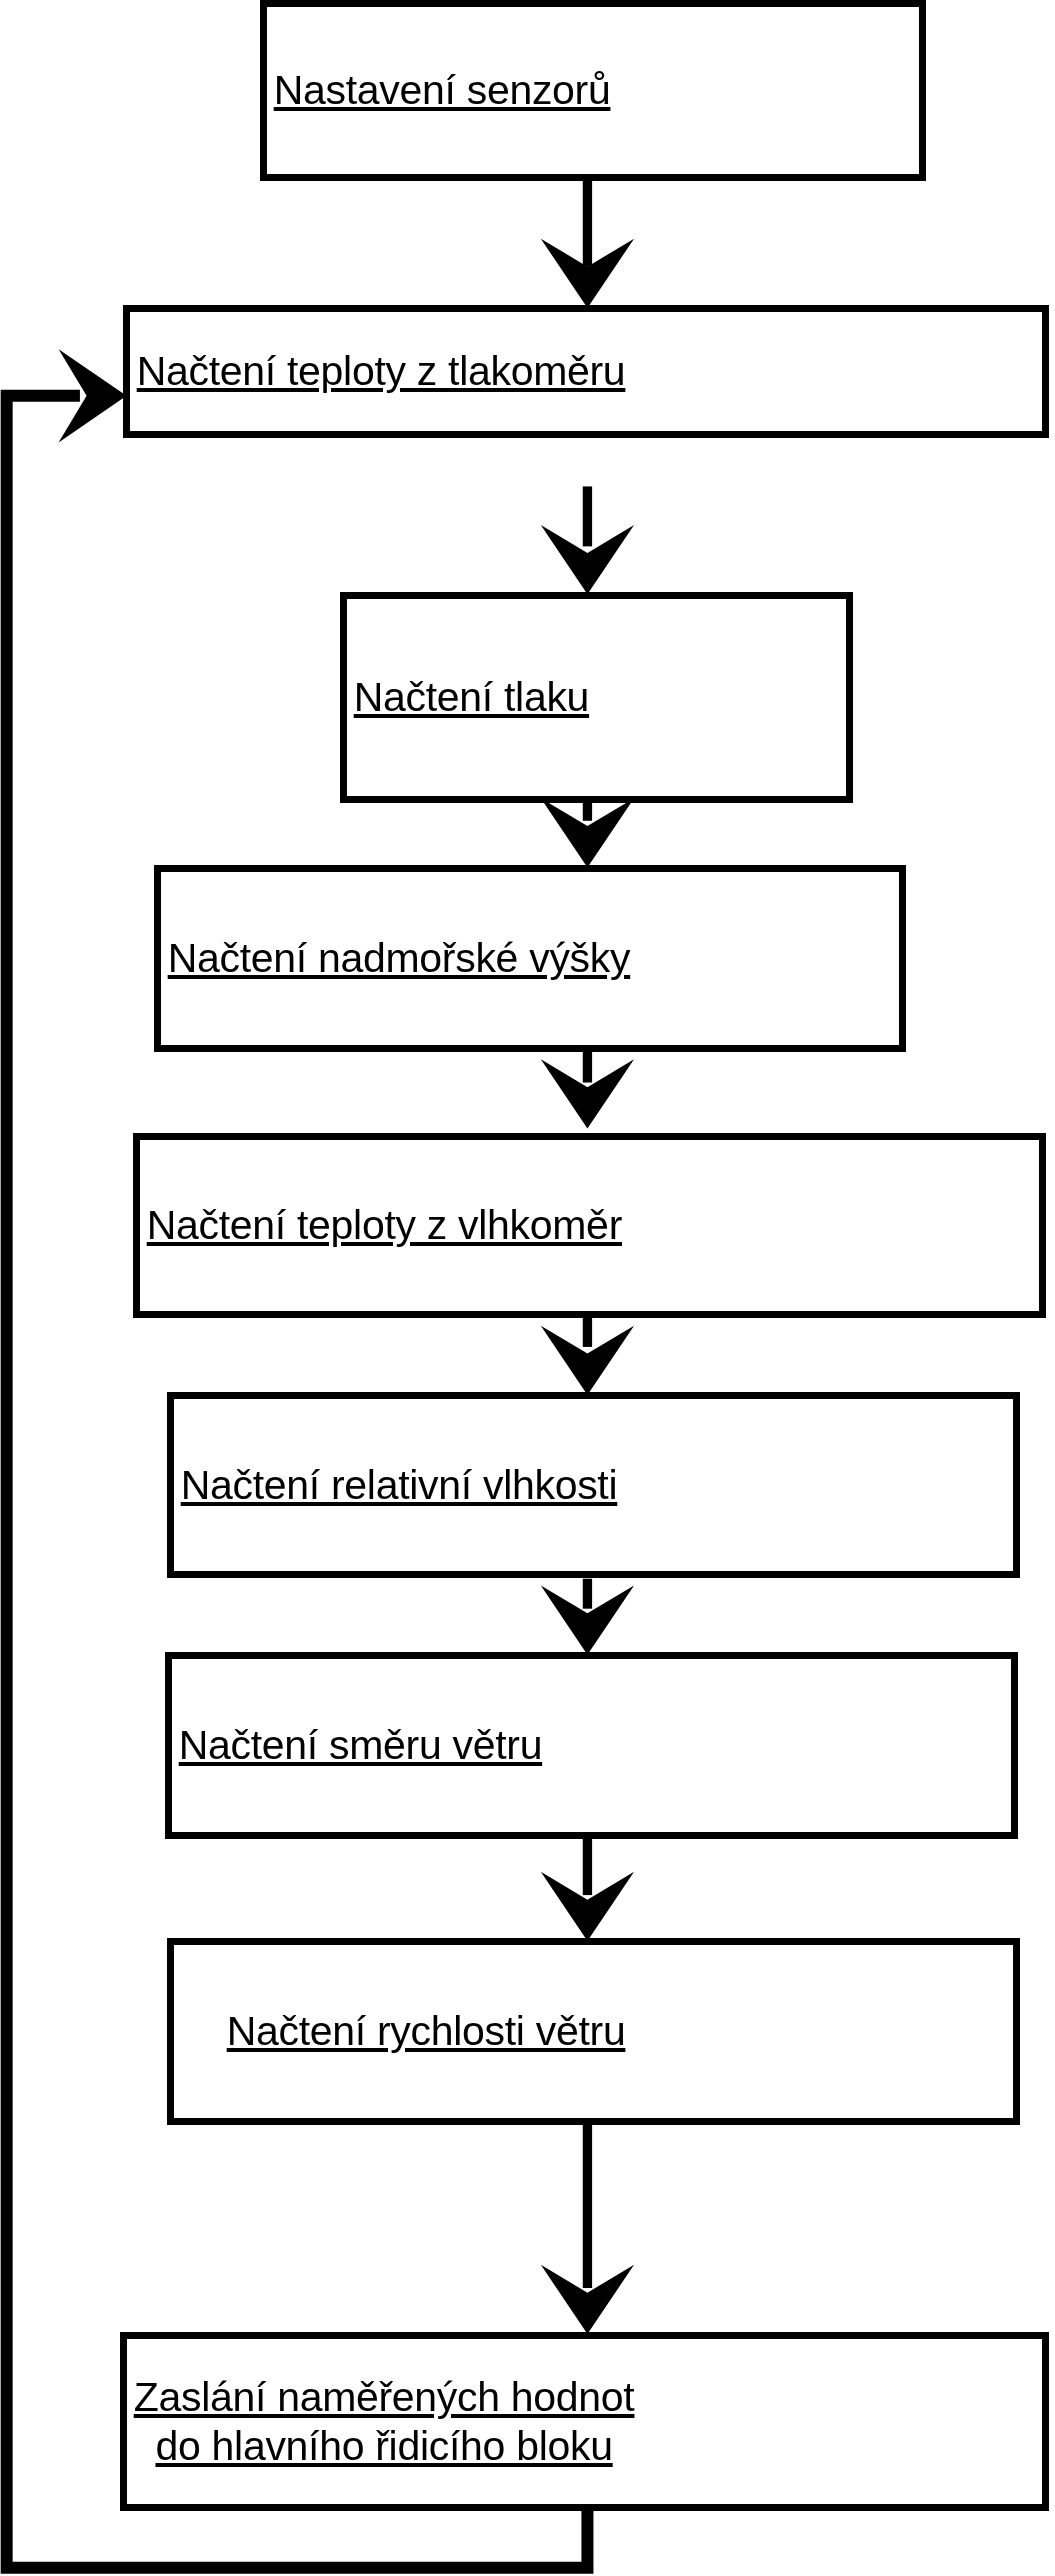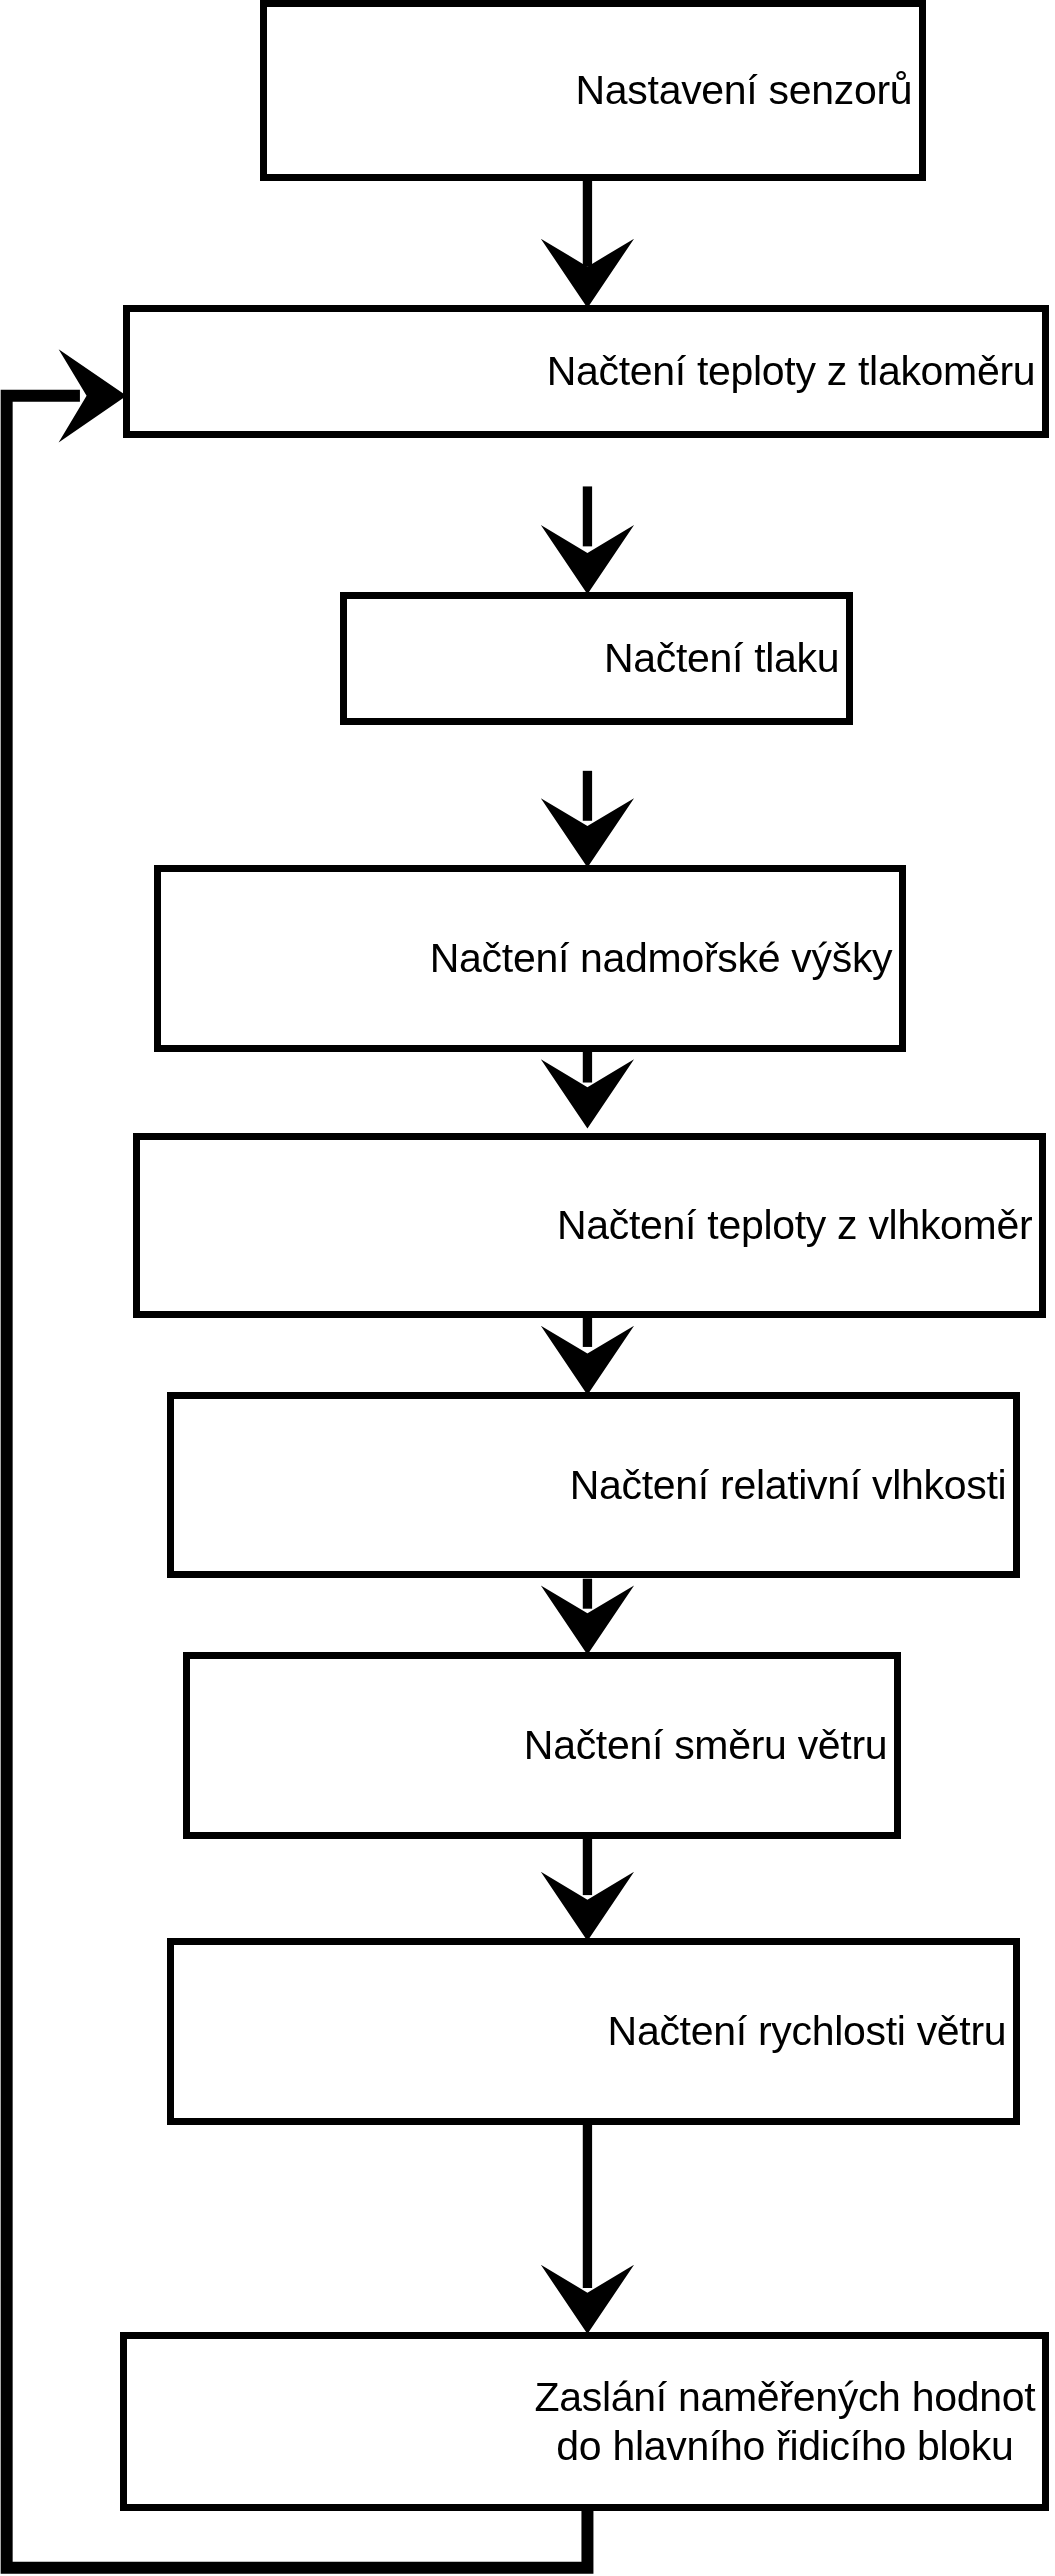--- a/index.html
+++ b/index.html
@@ -24,22 +24,23 @@
     width: 1055px;
     height: 2576px;
   }
   .node-box {
     position: absolute;
     box-sizing: border-box;
     background: #ffffff;
     border: 7.3px solid #000000;
     display: flex;
     align-items: center;
-    justify-content: flex-end;
+    justify-content: flex-start;
     text-align: center;
+    text-decoration: underline;
   }
   .node-label {
     font-family: "Liberation Sans", sans-serif;
     font-size: 41px;
     line-height: 1.18;
     color: #000000;
     font-weight: 400;
     letter-spacing: -0.3px;
     white-space: pre-line;
     padding: 0 6.7px;
@@ -91,37 +92,37 @@
   </svg>
 
   <div class="node-box" style="left:260px; top:0px; width:666px; height:181px;">
     <span class="node-label">Nastavení senzorů</span>
   </div>
 
   <div class="node-box" style="left:123px; top:305px; width:926px; height:133px;">
     <span class="node-label">Načtení teploty z tlakoměru</span>
   </div>
 
-  <div class="node-box" style="left:340px; top:592px; width:513px; height:133px;">
+  <div class="node-box" style="left:340px; top:592px; width:513px; height:211px;">
     <span class="node-label">Načtení tlaku</span>
   </div>
 
   <div class="node-box" style="left:154px; top:865px; width:752px; height:187px;">
     <span class="node-label">Načtení nadmořské výšky</span>
   </div>
 
   <div class="node-box" style="left:133px; top:1126px; width:913px; height:185px;margin-top:7px;">
     <span class="node-label">Načtení teploty z vlhkoměr</span>
   </div>
 
   <div class="node-box" style="left:167px; top:1392px; width:853px; height:186px;">
     <span class="node-label">Načtení relativní vlhkosti</span>
   </div>
 
-  <div class="node-box" style="left:183px; top:1652px; width:718px; height:187px;">
+  <div class="node-box" style="left:165px; top:1652px; width:853px; height:187px;">
     <span class="node-label">Načtení směru větru</span>
   </div>
 
   <div class="node-box" style="left:167px; top:1938px; width:853px; height:187px;padding-left:46px;">
     <span class="node-label">Načtení rychlosti větru</span>
   </div>
 
   <div class="node-box" style="left:120px; top:2332px; width:929px; height:179px;">
     <span class="node-label">Zaslání naměřených hodnot
 do hlavního řidicího bloku</span>

